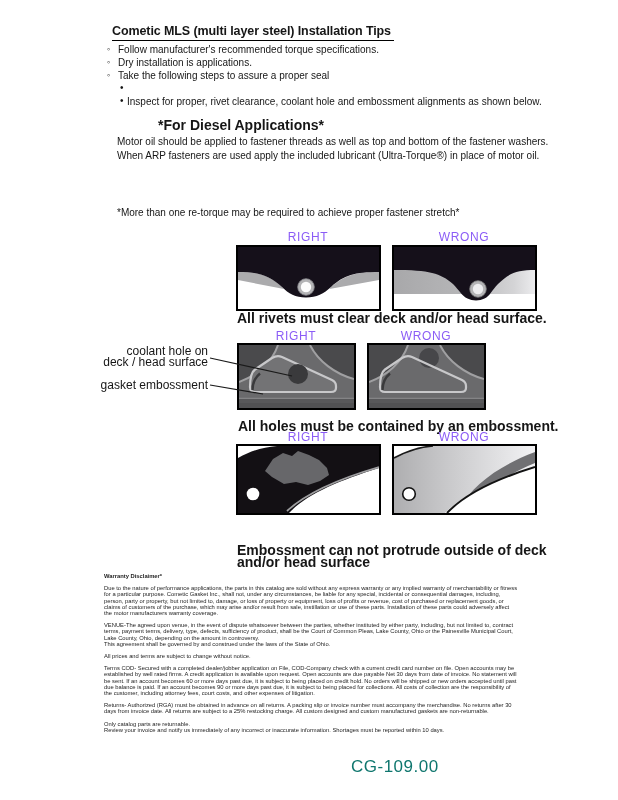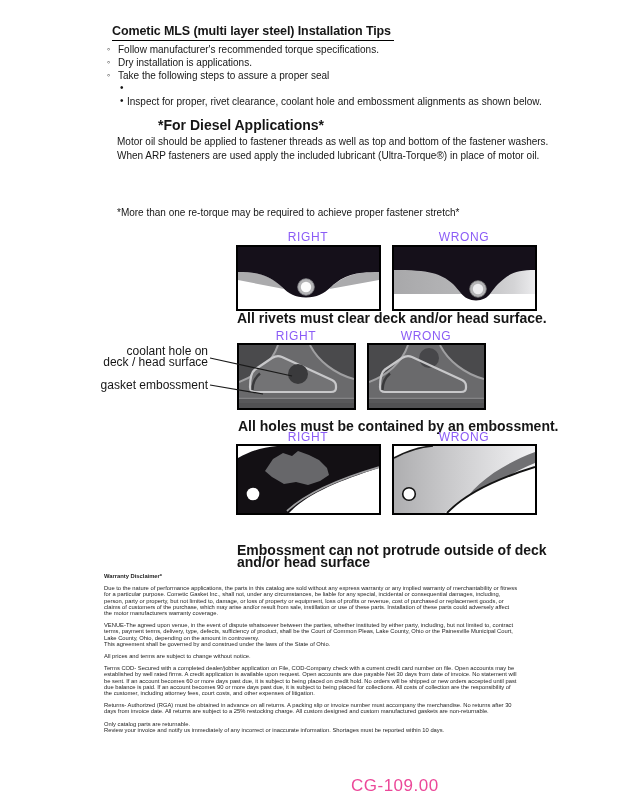--- a/index.html
+++ b/index.html
@@ -25,21 +25,21 @@
   .fig-cap{position:absolute;font-size:14px;font-weight:bold;line-height:11.5px;white-space:pre-line;}
 
   .fig2-label{position:absolute;font-size:12px;line-height:10.5px;text-align:right;
               white-space:pre-line;width:110px;}
   .leaders{position:absolute;left:205px;top:350px;width:110px;height:50px;pointer-events:none;}
 
   .warranty{position:absolute;left:104px;top:573px;width:414px;font-size:5.8px;line-height:6.2px;color:#242424;}
   .warranty .w-h{font-weight:bold;margin:0 0 6px 0;}
   .warranty p{margin:0 0 6px 0;white-space:pre-line;}
 
-  .page-num{position:absolute;left:351px;top:757px;font-size:17px;letter-spacing:0.5px;color:#ec4899;margin-top:19px;}
+  .page-num{position:absolute;left:351px;top:757px;font-size:17px;letter-spacing:0.5px;color:#0f766e;}
 </style>
 </head>
 <body>
 
 <div class="page">
 
   <div class="title">Cometic MLS (multi layer steel) Installation Tips</div>
 
   <div class="tips">
     <div class="tip-row">

